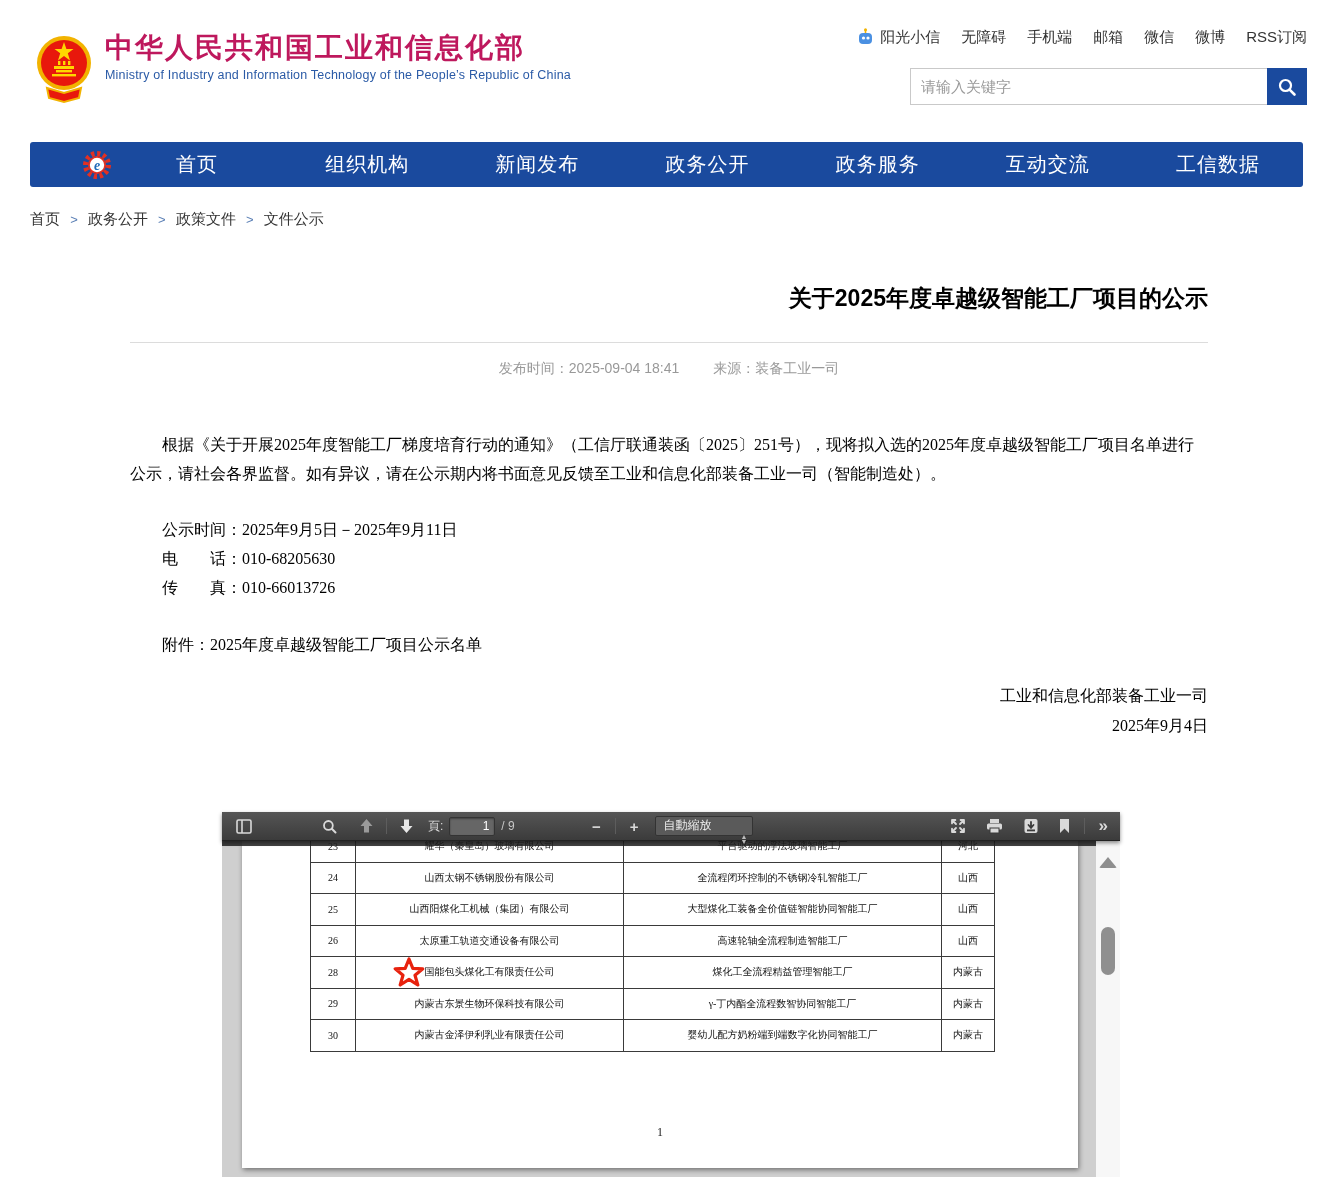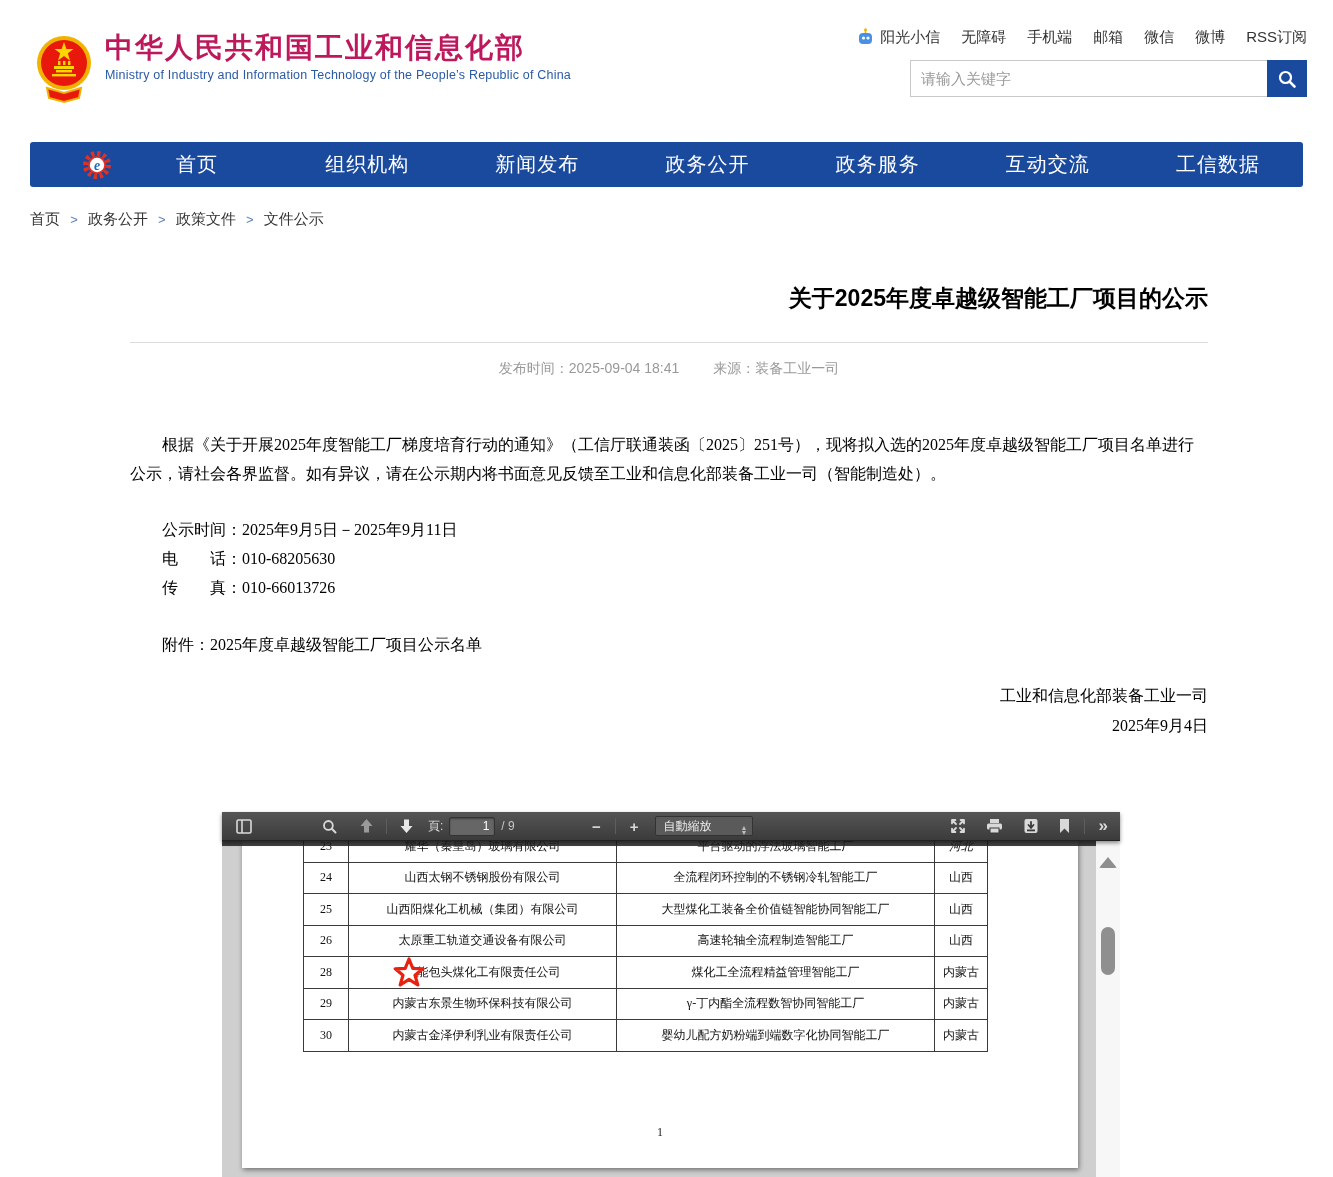--- a/index.html
+++ b/index.html
@@ -12,21 +12,21 @@
   .logo-group { position:absolute; left:35px; top:30px; display:flex; align-items:flex-start; }
   .emblem { width:58px; height:76px; margin-right:12px; }
   .site-titles { padding-top:2px; }
   .site-title { color:#be185d; font-size:28px; font-weight:bold; letter-spacing:2px; line-height:1.15; }
   .site-subtitle { color:#2a5aa6; font-size:12.5px; margin-top:4px; letter-spacing:.2px; }
 
   .utility { position:absolute; top:28px; right:26px; display:flex; align-items:center; gap:21px;
              font-size:15px; color:#333; }
   .utility .u-item { display:flex; align-items:center; gap:5px; cursor:pointer; white-space:nowrap; }
 
-  .search-box { position:absolute; top:60px; right:26px; width:397px; height:37px;
+  .search-box { position:absolute; top:68px; right:26px; width:397px; height:37px;
                 border:1px solid #c9c9c9; display:flex; background:#fff; }
   .search-box input { flex:1; border:none; outline:none; padding:0 10px; font-size:15px; color:#333;
                       font-family:"Liberation Sans",sans-serif; }
   .search-box input::placeholder { color:#9a9a9a; }
   .search-btn { width:40px; height:37px; margin:-1px -1px -1px 0; background:#1a4a9e; border:none;
                 display:flex; align-items:center; justify-content:center; cursor:pointer; }
 
   
   .nav { position:absolute; top:142px; left:30px; width:1273px; height:45px; background:#1a4a9e;
          border-radius:3px; display:flex; align-items:center; }
@@ -69,40 +69,40 @@
   .tb-btn { background:none; border:none; padding:3px 6px; cursor:pointer; display:flex;
             align-items:center; justify-content:center; color:#d9d9d9; }
   .tb-label { margin:0 6px 0 8px; color:#ddd; }
   .tb-pageinput { width:46px; height:19px; background:#666; border:1px solid #333; border-radius:2px;
                   color:#fff; text-align:right; padding-right:5px; font-size:12px; outline:none;
                   box-shadow:inset 0 1px 2px rgba(0,0,0,.4); font-family:"Liberation Sans",sans-serif; }
   .tb-pagetotal { margin-left:6px; color:#c7c7c7; }
   .tb-zoomgrp { position:absolute; left:362px; display:flex; align-items:center; }
   .tb-zoomtext { font-size:15px; font-weight:bold; padding:0 8px; }
   .tb-select { width:98px; height:20px; background:#5a5a5a; border:1px solid #333; border-radius:2px;
-               margin-left:8px; display:flex; align-items:flex-end; color:#eee; font-size:12px;
-               padding:0 4px 0 8px; cursor:pointer; }
+               margin-left:8px; display:flex; align-items:flex-start; color:#eee; font-size:12px;
+               padding:0 4px 0 8px; cursor:pointer;flex-direction:column; }
   .tb-select .spin { margin-left:auto; display:flex; flex-direction:column; line-height:5px;
                      font-size:7px; color:#bbb; }
   .tb-right { position:absolute; right:8px; display:flex; align-items:center; }
   .dbl-chevron { font-size:17px; font-weight:bold; color:#d9d9d9; letter-spacing:-2px; }
 
   .viewer-body { position:relative; height:336px; overflow:hidden; }
   .viewer-body .top-shade { position:absolute; top:0; left:0; right:0; height:5px;
                             background:rgba(35,35,35,.85); z-index:3; }
   .pdf-page { position:absolute; left:20px; top:0; width:836px; bottom:9px; background:#fff;
               box-shadow:1px 2px 5px rgba(0,0,0,.45); overflow:hidden; }
 
-  .doc-table { position:absolute; left:61px; top:-11px; border-collapse:collapse;
-               font-family:"Liberation Serif", serif; font-size:12px; color:#111; }
+  .doc-table { position:absolute; left:68px; top:-11px; border-collapse:collapse;
+               font-family:"Liberation Serif", serif; font-size:10px; color:#111; }
   .doc-table td { border:1px solid #3a3a3a; height:31.5px; text-align:center; padding:0 4px; }
   .col-no { width:45px; }
   .col-company { width:268px; }
   .col-project { width:318px; }
-  .col-province { width:53px;font-style:italic; }
+  .col-province { width:53px; }
 
   .star-marker { position:absolute; left:151px; top:116px; width:32px; height:31px; z-index:4; }
 
   .page-footer-num { position:absolute; bottom:28px; left:0; width:100%; text-align:center;
                      font-family:"Liberation Serif",serif; font-size:12px; color:#222; }
 
   .scroll-track { position:absolute; right:0; top:0; bottom:0; width:24px; background:#f7f7f7; z-index:4; }
   .scroll-up-arrow { position:absolute; top:16px; left:3px; width:0; height:0;
                      border-left:9px solid transparent; border-right:9px solid transparent;
                      border-bottom:11px solid #8e8e8e; border-radius:2px; }

